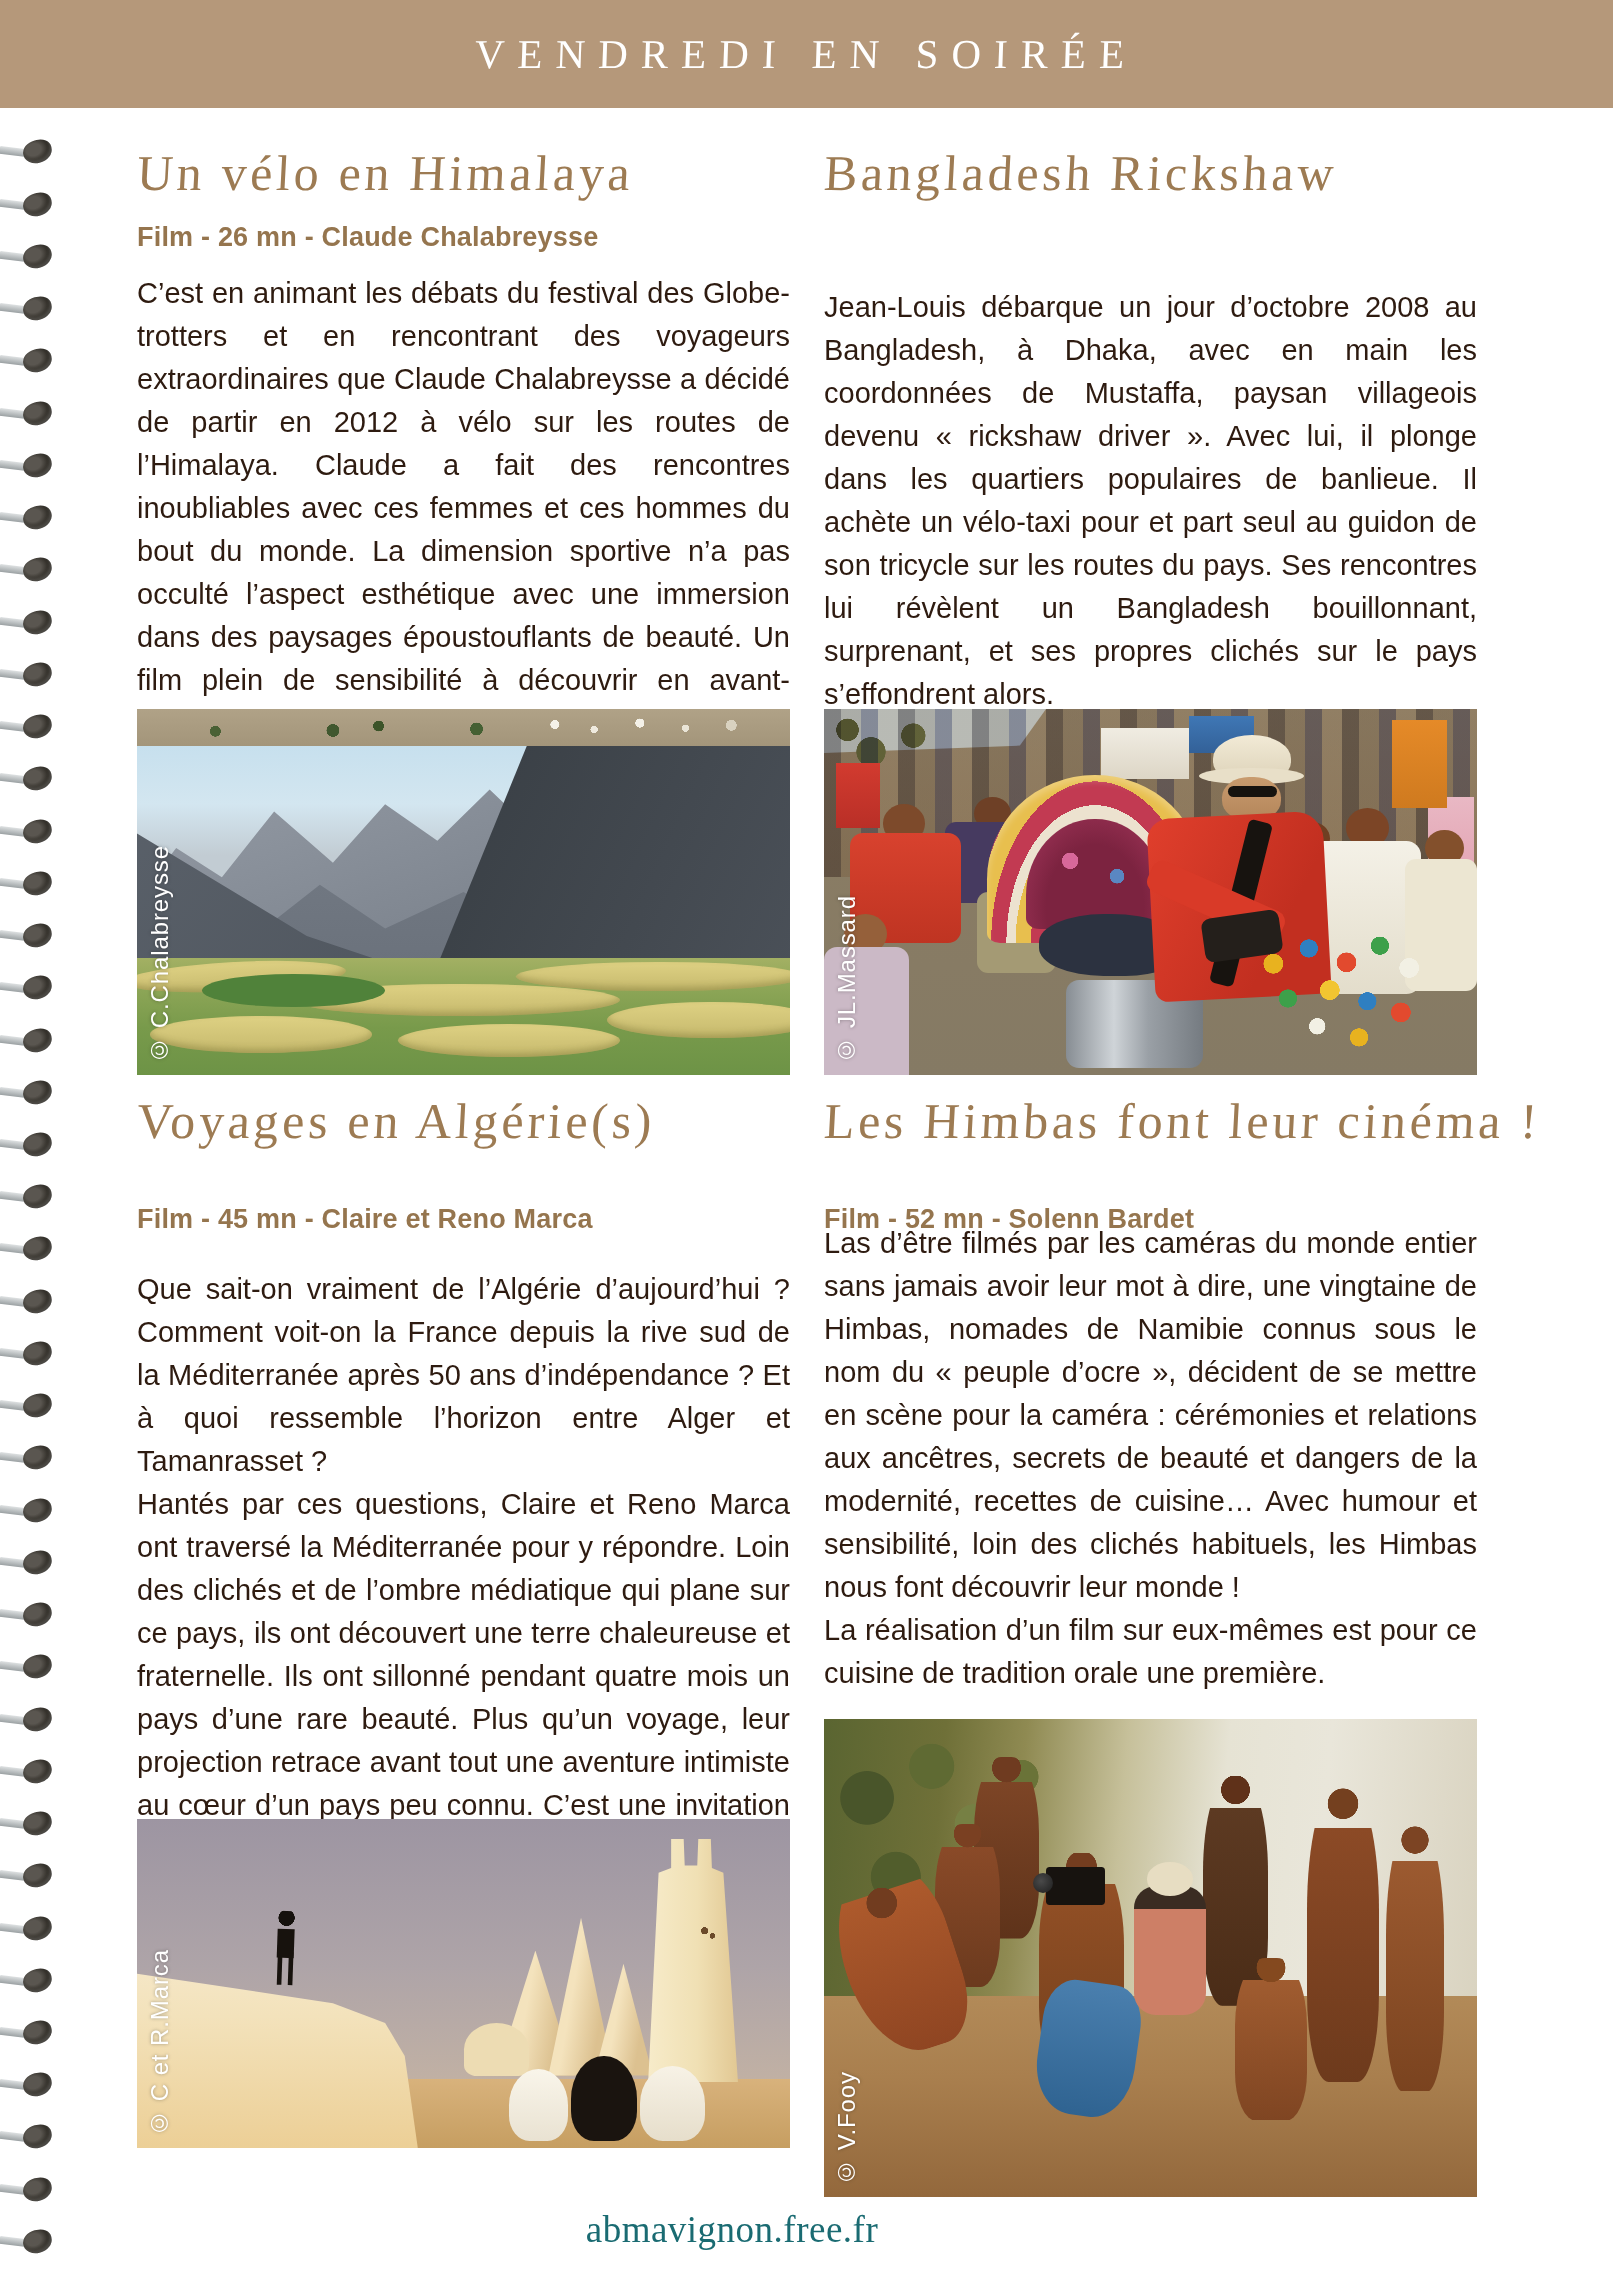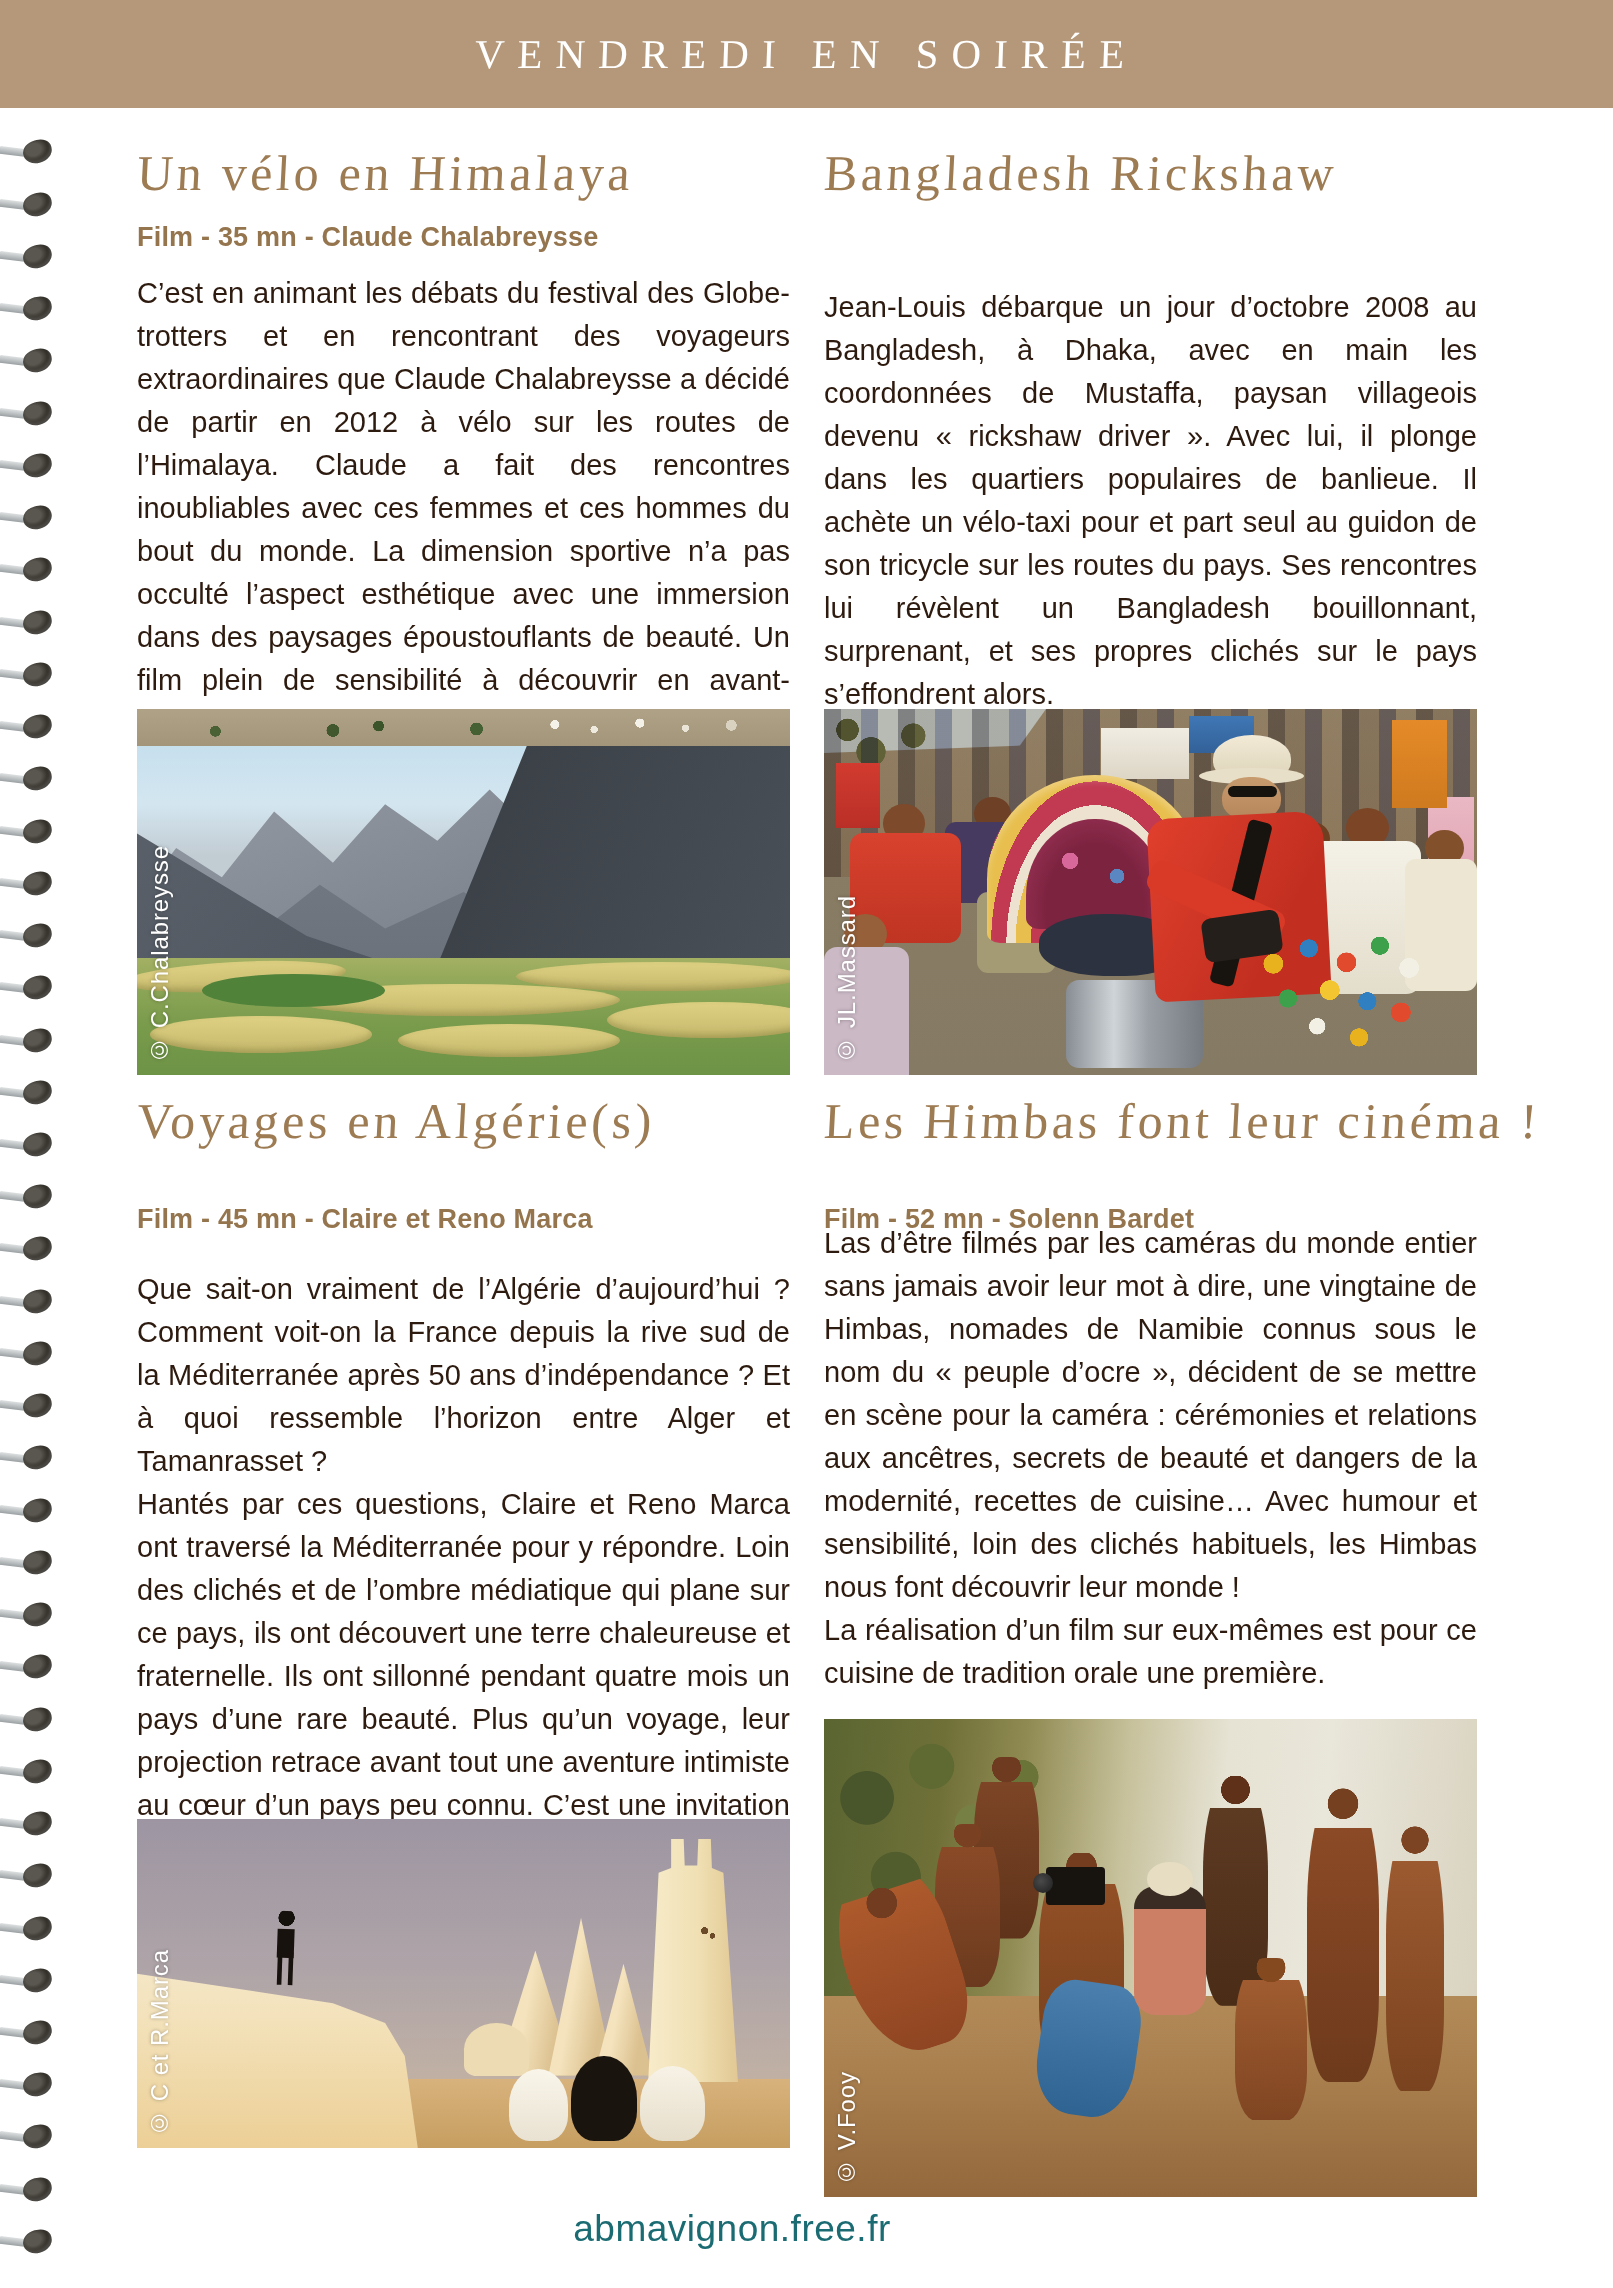--- a/index.html
+++ b/index.html
@@ -193,21 +193,21 @@
   .p4-skirt{position:absolute;left:33%;top:55%;width:15%;height:28%;transform:rotate(8deg);
             background:linear-gradient(180deg,#4a7fae,#2f6391);border-radius:30% 30% 40% 40%;}
   .p4-cam{position:absolute;left:34%;top:31%;width:9%;height:8%;background:#17130f;border-radius:3.7px;}
   .p4-cam::after{content:'';position:absolute;left:-13px;top:5.5px;width:20px;height:20px;border-radius:50%;
                  background:radial-gradient(circle at 40% 40%,#4a4a4a,#1c1c1c);}
   .p4-hat{position:absolute;left:49.5%;top:30%;width:7%;height:7%;background:#e7ddc2;border-radius:50%;}
   .p4-film{position:absolute;left:47.5%;top:35%;width:11%;height:27%;border-radius:22px;
            background:linear-gradient(180deg,#3a2c22 0 18%,#cd7f66 18% 100%);}
 
   
-  .footer{position:absolute;left:0;top:2208px;width:1464px;text-align:center;}
+  .footer{position:absolute;left:0;top:2208px;width:1464px;text-align:center;font-family:Liberation Serif, serif;}
   .footer span{color:var(--footer-link,#1a6b72);font-size:37px;letter-spacing:0.5px;}
 </style>
 </head>
 <body>
 
 <div class="page">
 
   <header class="banner">
     <h1>VENDREDI EN SOIRÉE</h1>
   </header>
@@ -251,21 +251,21 @@
       <div class="ring" style="top: 1859px;"></div>
       <div class="ring" style="top: 1911px;"></div>
       <div class="ring" style="top: 1963px;"></div>
       <div class="ring" style="top: 2015px;"></div>
       <div class="ring" style="top: 2068px;"></div>
       <div class="ring" style="top: 2120px;"></div>
     </div>
 
   <section class="sec1">
     <h2>Un vélo en Himalaya</h2>
-    <h3>Film - 35 mn - Claude Chalabreysse</h3>
+    <h3>Film - 26 mn - Claude Chalabreysse</h3>
     <div class="body">
       <p>C’est en animant les débats du festival des Globe-trotters et en rencontrant des voyageurs extraordinaires que Claude Chalabreysse a décidé de partir en 2012 à vélo sur les routes de l’Himalaya. Claude a fait des rencontres inoubliables avec ces femmes et ces hommes du bout du monde. La dimension sportive n’a pas occulté l’aspect esthétique avec une immersion dans des paysages époustouflants de beauté. Un film plein de sensibilité à découvrir en avant-première.</p>
     </div>
     <figure>
       <div class="L p1-bg"></div>
       <div class="L p1-far"></div>
       <div class="L p1-mid"></div>
       <div class="L p1-left"></div>
       <div class="L p1-right"></div>
       <div class="p1-village"></div>

